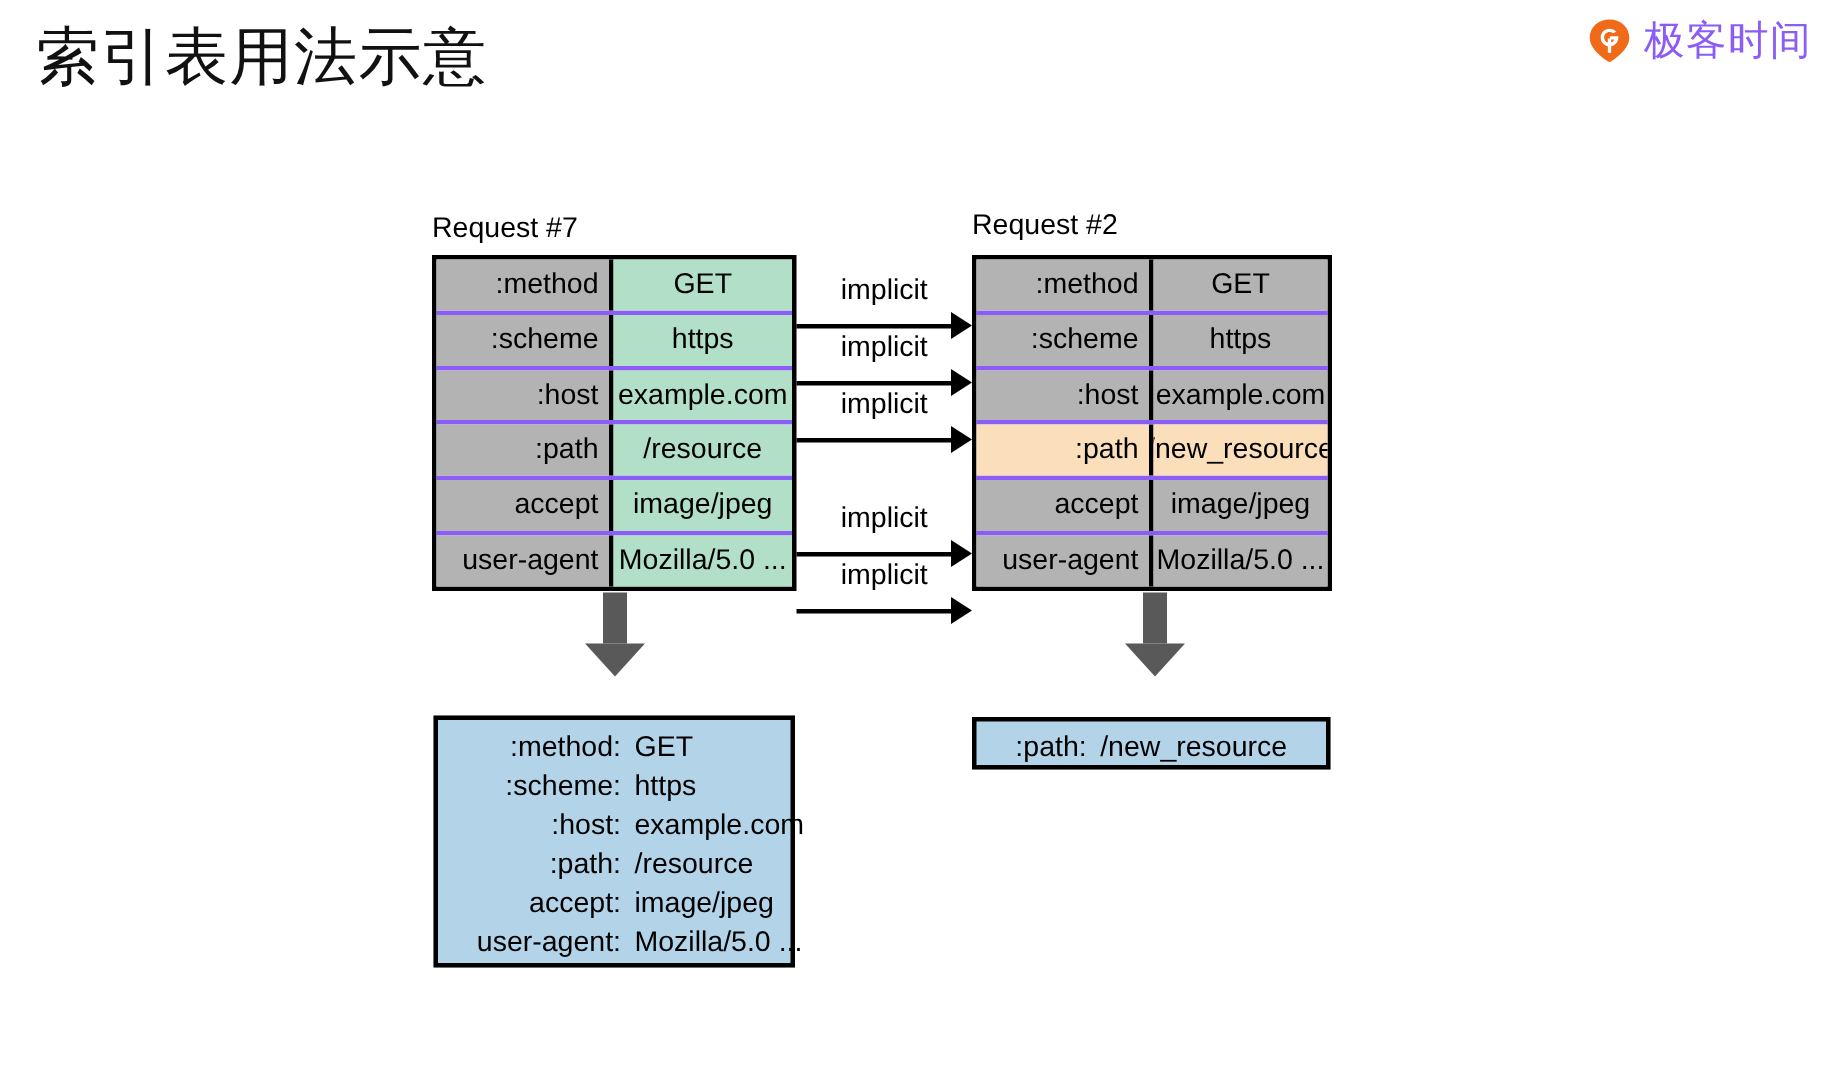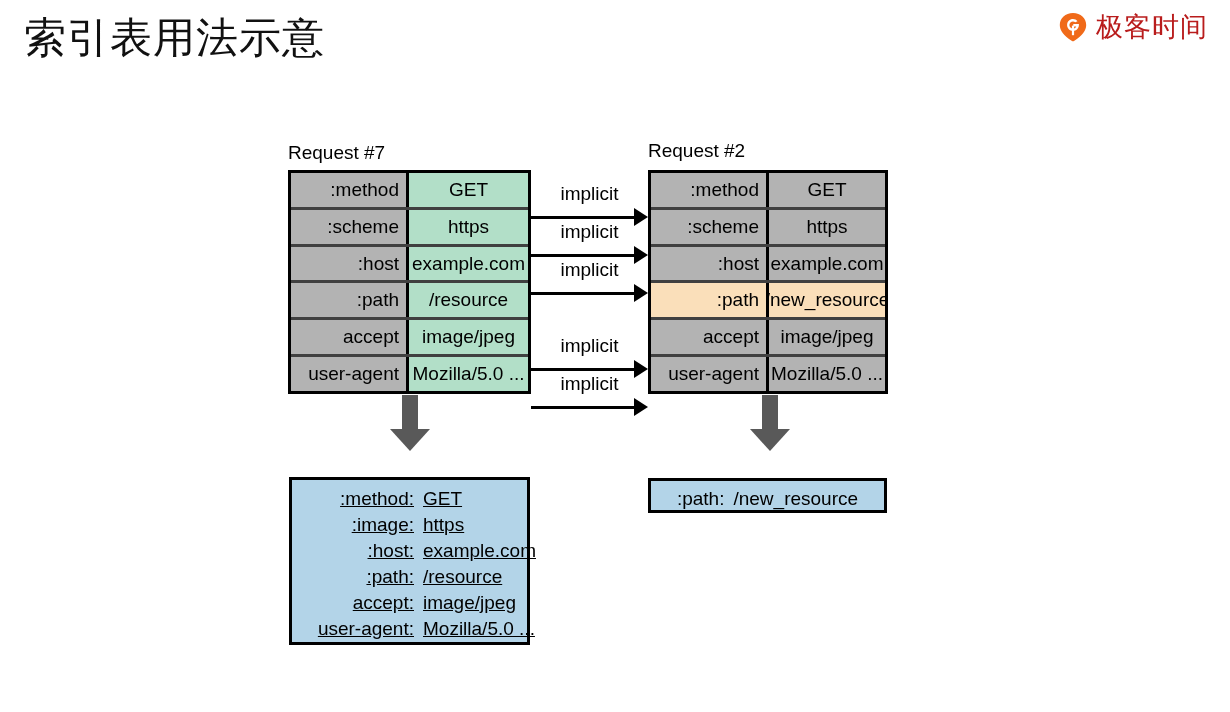--- a/index.html
+++ b/index.html
@@ -37,21 +37,21 @@
     gap: 8px;
   }
   #brand-logo .logo-mark {
     width: 30px;
     height: 30px;
     position: relative;
     flex: 0 0 auto;
   }
   #brand-logo .logo-text {
     font-size: 27px;
-    color: #b91c1c;
+    color: #8b5cf6;
     letter-spacing: 1px;
     white-space: nowrap;
   }
 
   
   #diagram {
     position: absolute;
     left: 0;
     top: 0;
     width: 1230px;
@@ -72,21 +72,21 @@
     border: 3px solid #000000;
     box-sizing: border-box;
     display: flex;
     flex-direction: column;
     background: #ffffff;
   }
   .req-row {
     display: flex;
     flex: 1 1 0;
     box-sizing: border-box;
-    border-bottom: 3px solid #404040;
+    border-bottom: 3px solid #8b5cf6;
   }
   .req-row:last-child { border-bottom: none; }
 
   .cell {
     display: flex;
     align-items: center;
     box-sizing: border-box;
     font-size: 19px;
     color: #000000;
     white-space: nowrap;
@@ -185,21 +185,21 @@
     line-height: 26px;
     white-space: nowrap;
   }
   .frame-key {
     text-align: right;
     padding-right: 9px;
     flex: 0 0 auto;
   }
   .frame-val { flex: 0 0 auto; }
 
-  #headers-frame-1 { left: 289px; top: 477px; width: 241px; height: 168px; text-decoration: underline; }
+  #headers-frame-1 { left: 289px; top: 477px; width: 241px; height: 168px; }
   #headers-frame-1 .frame-key { width: 112px; }
 
   #headers-frame-2 { left: 648px; top: 478px; width: 239px; height: 35px; }
   #headers-frame-2 .frame-line { justify-content: center; line-height: 23px; }
   #headers-frame-2 .frame-key { width: auto; }
 </style>
 </head>
 <body>
 
 <div id="page-title">索引表用法示意</div>
@@ -315,21 +315,21 @@
     <span class="head" style="top:34px;"></span>
   </div>
 
 
   <div class="frame-box" id="headers-frame-1">
     <div class="frame-line">
       <span class="frame-key">:method:</span>
       <span class="frame-val">GET</span>
     </div>
     <div class="frame-line">
-      <span class="frame-key">:image:</span>
+      <span class="frame-key">:scheme:</span>
       <span class="frame-val">https</span>
     </div>
     <div class="frame-line">
       <span class="frame-key">:host:</span>
       <span class="frame-val">example.com</span>
     </div>
     <div class="frame-line">
       <span class="frame-key">:path:</span>
       <span class="frame-val">/resource</span>
     </div>

